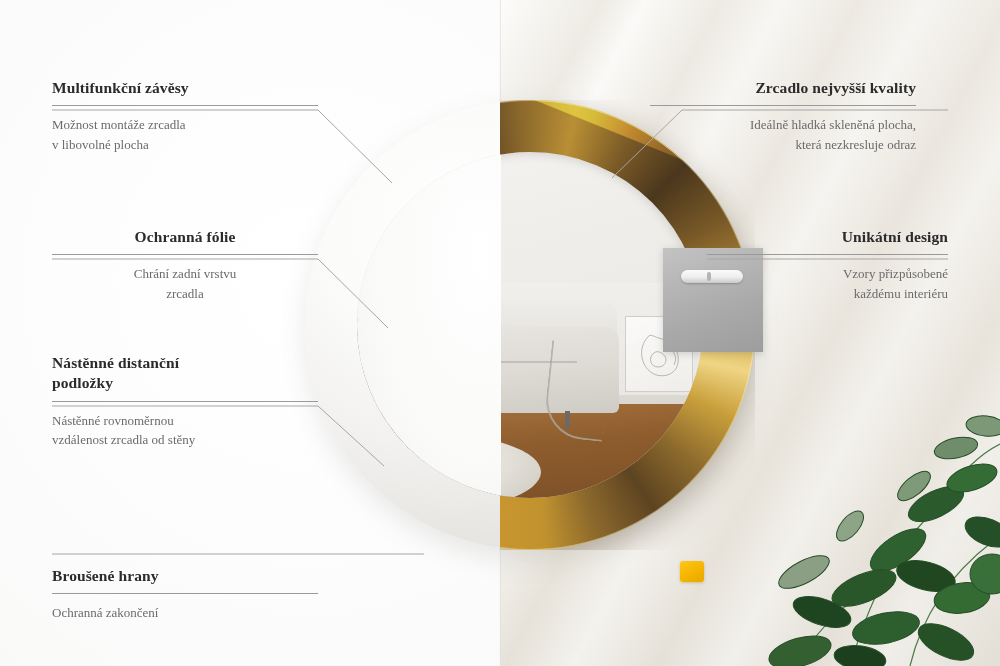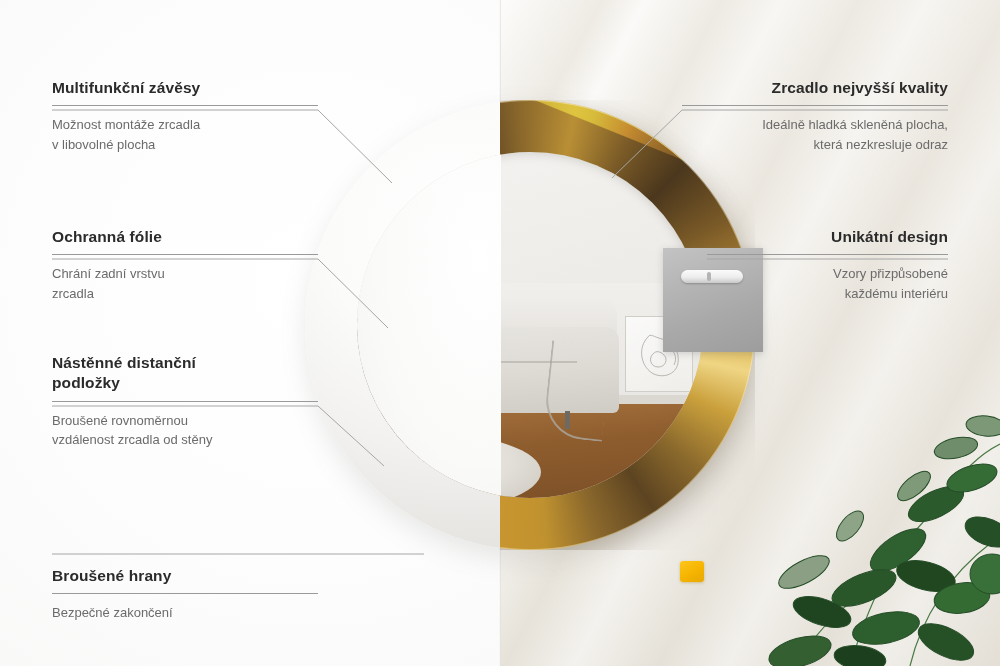--- a/index.html
+++ b/index.html
@@ -209,21 +209,21 @@
     position: absolute; left: 375px; top: 461px;
     width: 24px; height: 21px; border-radius: 3px;
     background: linear-gradient(150deg, #ffc61a 0%, #f5b400 55%, #e8a800 100%);
     box-shadow: 0 1px 3px rgba(160,120,0,.35);
   }
 
   
   #leaders { position: absolute; inset: 0; pointer-events: none; }
 
   
-  .label { position: absolute; }
+  .label { position: absolute; font-family: Liberation Serif, serif; }
   .label .title {
     font-size: 15.5px; font-weight: bold; color: #2b2b2b;
     letter-spacing: .1px; line-height: 1.32;
   }
   .label .rule {
     height: 1px; margin: 7px 0 9px;
     background: #9a9a9a;
   }
   .label .desc {
     font-size: 13px; color: #6b6b6b; line-height: 1.47;
@@ -329,50 +329,50 @@
 
   <div class="label" style="left:52px; top:78px; width:266px;">
     <div class="title">Multifunkční závěsy</div>
     <div class="rule"></div>
     <div class="desc">
       <div>Možnost montáže zrcadla</div>
       <div>v libovolné plocha</div>
     </div>
   </div>
 
-  <div class="label" style="left:52px; top:227px; width:266px;">
+  <div class="label" style="left:52px; top:227px; width:266px;text-align:center;">
     <div class="title">Ochranná fólie</div>
     <div class="rule"></div>
     <div class="desc">
       <div>Chrání zadní vrstvu</div>
       <div>zrcadla</div>
     </div>
   </div>
 
   <div class="label" style="left:52px; top:353px; width:266px;">
     <div class="title">
       <div>Nástěnné distanční</div>
       <div>podložky</div>
     </div>
     <div class="rule"></div>
     <div class="desc">
-      <div>Broušené rovnoměrnou</div>
+      <div>Nástěnné rovnoměrnou</div>
       <div>vzdálenost zrcadla od stěny</div>
     </div>
   </div>
 
   <div class="label" style="left:52px; top:522px; width:266px;margin-top:44px;">
     <div class="title">Broušené hrany</div>
     <div class="rule"></div>
     <div class="desc">
-      <div>Bezpečné zakončení</div>
-    </div>
-  </div>
-
-  <div class="label right" style="left:682px; top:78px; width:266px;">
+      <div>Ochranná zakončení</div>
+    </div>
+  </div>
+
+  <div class="label right" style="left:650px; top:78px; width:266px;">
     <div class="title">Zrcadlo nejvyšší kvality</div>
     <div class="rule"></div>
     <div class="desc">
       <div>Ideálně hladká skleněná plocha,</div>
       <div>která nezkresluje odraz</div>
     </div>
   </div>
 
   <div class="label right" style="left:707px; top:227px; width:241px;">
     <div class="title">Unikátní design</div>

